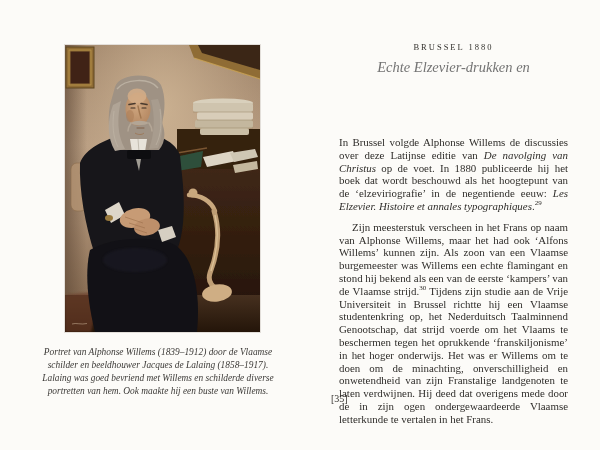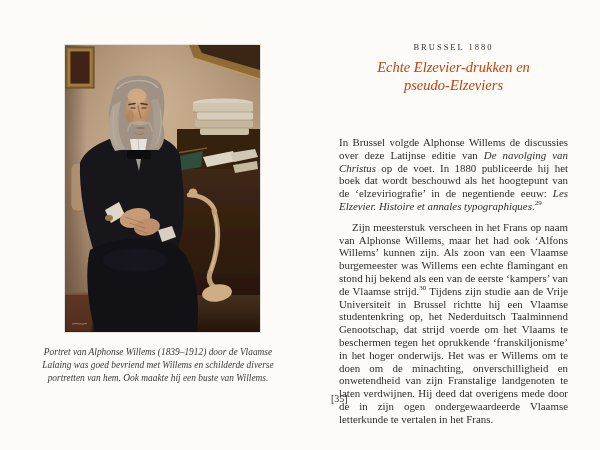--- a/index.html
+++ b/index.html
@@ -27,21 +27,21 @@
   
   .right-page{position:absolute;left:331px;top:0;width:245px;height:382px;}
   .running-head{
     position:absolute;top:42px;left:0;width:100%;
     text-align:center;font-size:8.5px;letter-spacing:2px;
     color:#33312d;
   }
   .chapter-title{
     position:absolute;top:59px;left:0;width:100%;
     text-align:center;font-style:italic;
-    font-size:14.5px;line-height:17.5px;color:#c2410c;
+    font-size:14.5px;line-height:17.5px;color:#737373;
   }
   .body-text{
     position:absolute;top:128px;left:0;width:245px;
     font-size:10.9px;line-height:12.8px;text-align:justify;
     color:#2f2d2a;
   }
   .body-text p{margin:8px;}
   .body-text p.indent{text-indent:13px;}
   .body-text .it{font-style:italic;}
   .body-text sup{font-size:7px;line-height:0;vertical-align:super;}
@@ -194,32 +194,32 @@
           <path d="M150,170 C155,190 151,210 146,226" stroke="#e2c89e" stroke-width="1.4" fill="none" opacity="0.8"></path>
           <ellipse cx="152" cy="248" rx="15" ry="8.5" fill="#cfae84" transform="rotate(-8 152 248)"></ellipse>
         </g>
 
         <path d="M7,279 c4,-1.5 9,1 15,-0.5" stroke="#d9c2a6" stroke-width="0.9" fill="none" opacity="0.55"></path>
       </svg>
     </figure>
 
     <div class="caption">
       <div>Portret van Alphonse Willems (1839–1912) door de Vlaamse</div>
+      <div>schilder en beeldhouwer Jacques de Lalaing (1858–1917).</div>
       <div>Lalaing was goed bevriend met Willems en schilderde diverse</div>
       <div>portretten van hem. Ook maakte hij een buste van Willems.</div>
     </div>
   </div>
 
   <div class="right-page">
 
     <div class="running-head">BRUSSEL 1880</div>
 
     <div class="chapter-title">
       <div>Echte Elzevier-drukken en</div>
-      <div>pseudo-Elzeviers</div>
     </div>
 
     <div class="body-text">
         <p><span>In Brussel volgde Alphonse Willems de discussies over deze Latijnse editie van </span><span class="it">De navolging van Christus</span><span> op de voet. In 1880 publiceerde hij het boek dat wordt beschouwd als het hoogtepunt van de ‘elzeviriografie’ in de negentiende eeuw: </span><span class="it">Les Elzevier. Histoire et annales typographiques</span><span>.</span><sup>29</sup></p>
         <p class="indent"><span>Zijn meesterstuk verscheen in het Frans op naam van Alphonse Willems, maar het had ook ‘Alfons Willems’ kunnen zijn. Als zoon van een Vlaamse burgemeester was Willems een echte flamingant en stond hij bekend als een van de eerste ‘kampers’ van de Vlaamse strijd.</span><sup>30</sup><span> Tijdens zijn studie aan de Vrije Universiteit in Brussel richtte hij een Vlaamse studentenkring op, het Nederduitsch Taalminnend Genootschap, dat strijd voerde om het Vlaams te beschermen tegen het oprukkende ‘franskiljonisme’ in het hoger onderwijs. Het was er Willems om te doen om de minachting, onverschilligheid en onwetendheid van zijn Franstalige landgenoten te laten verdwijnen. Hij deed dat overigens mede door de in zijn ogen ondergewaardeerde Vlaamse letterkunde te vertalen in het Frans.</span></p>
       </div>
 
     <div class="page-number">[35]</div>
   </div>
 

